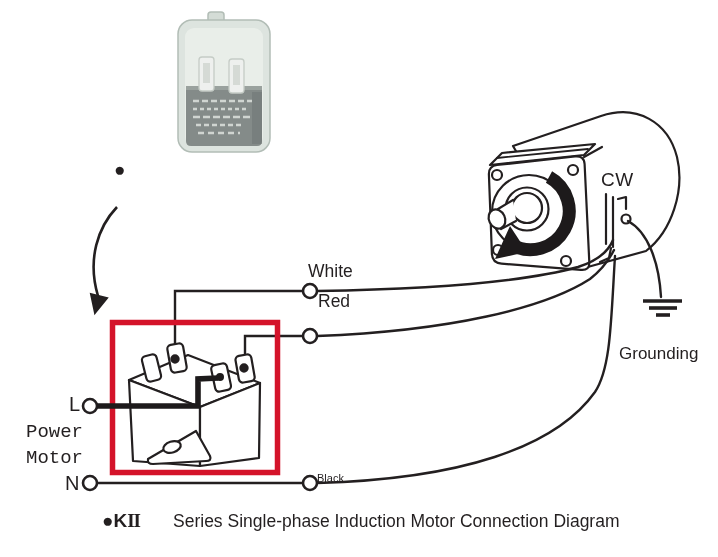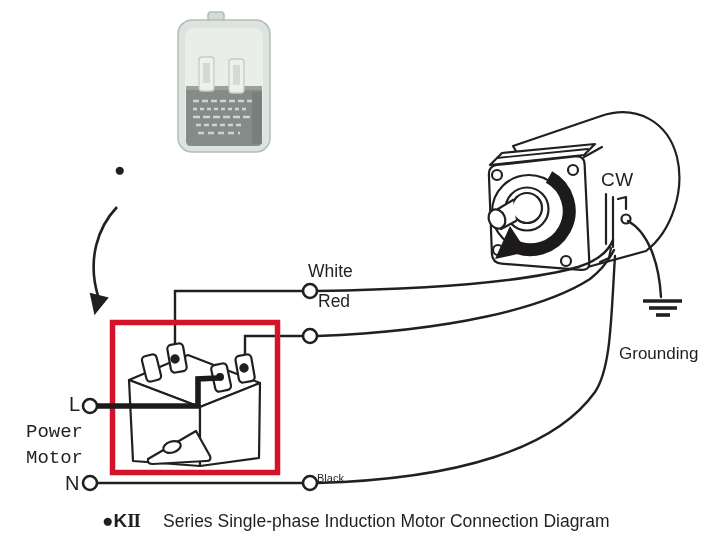--- a/index.html
+++ b/index.html
@@ -15,21 +15,21 @@
   .lbl-black{left:317px;top:472px;font-size:11px;}
   .lbl-l{left:69px;top:393px;font-size:20px;}
   .lbl-n{left:65px;top:472px;font-size:20px;}
   .lbl-ps{left:26px;top:419px;font-size:19px;line-height:1.37;}
   .lbl-ps span{display:block;font-family:Liberation Mono, monospace;}
   .lbl-cw{left:601px;top:169px;font-size:19px;font-weight:400;letter-spacing:.5px;}
   .lbl-ground{left:619px;top:308px;font-size:17px;margin-top:36px;}
   .caption{left:102px;top:510px;font-size:17.5px;}
   .cap-bullet{font-size:19px;}
   .cap-k{font-weight:700;font-size:19px;}
-  .cap-ii{font-weight:700;font-size:19px;font-family:"Liberation Serif",serif;letter-spacing:-1px;margin-right:4px;}
+  .cap-ii{font-weight:700;font-size:19px;font-family:"Liberation Serif",serif;letter-spacing:-1px;margin-right:14px;}
   .cap-text{margin-left:19px;}
 </style>
 </head>
 <body>
 
 <div id="stage">
 
   <svg width="718" height="557" viewBox="0 0 718 557">
 
     <g>

